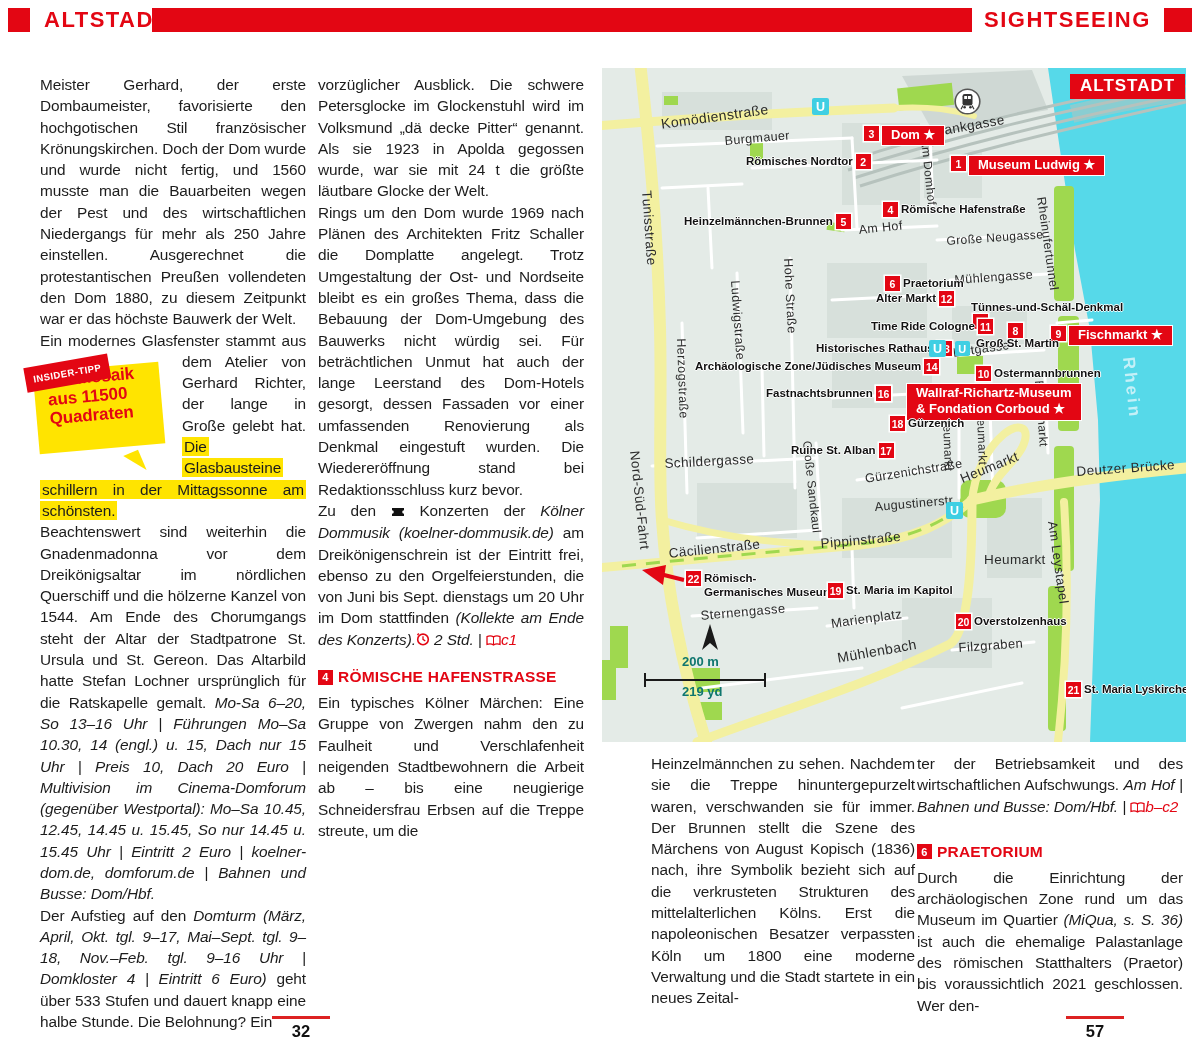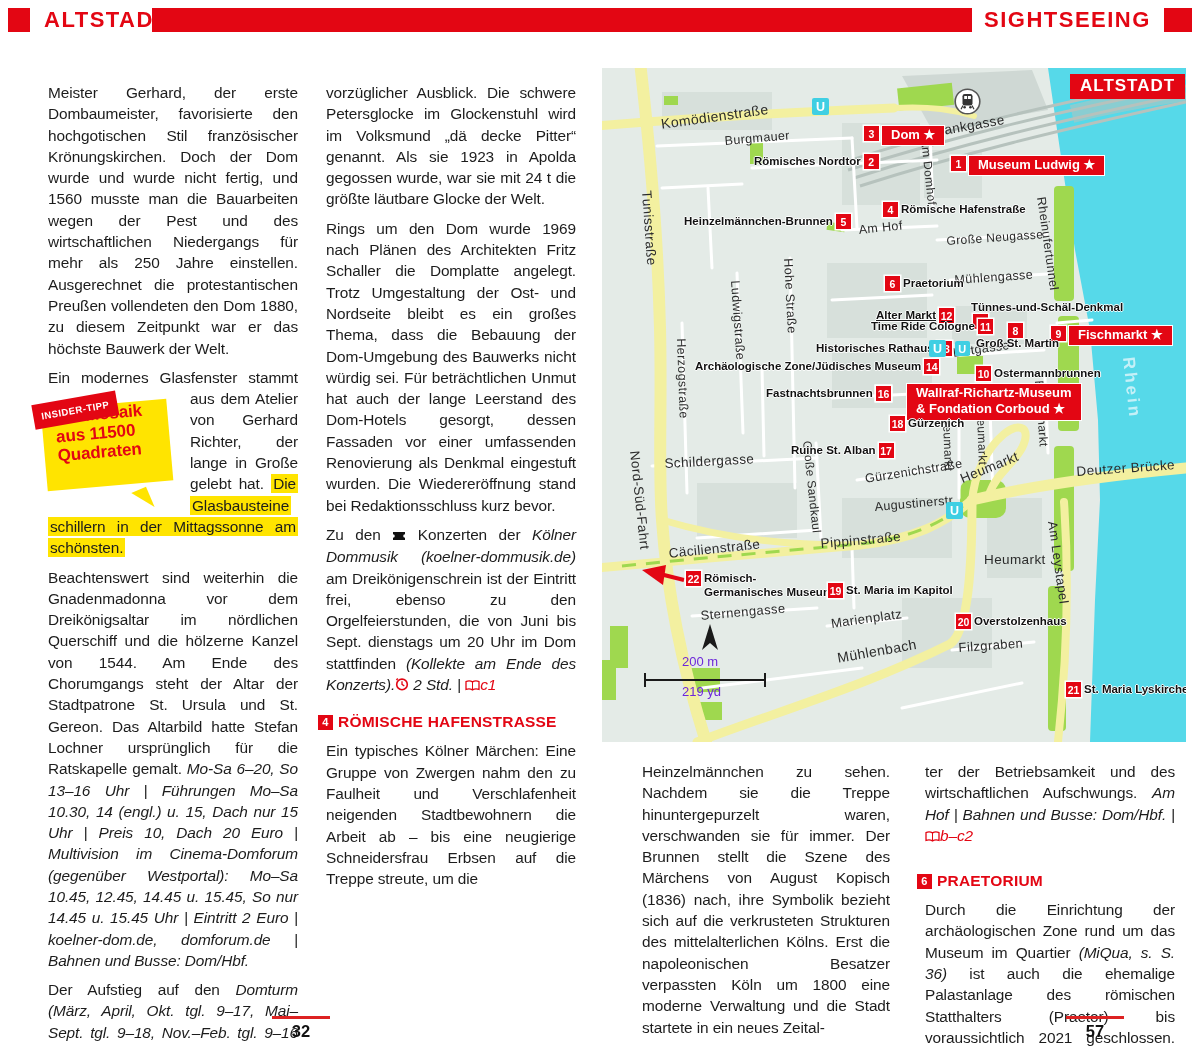--- a/index.html
+++ b/index.html
@@ -7,21 +7,21 @@
   body{width:1200px;height:1047px;position:relative;background:#fff;
        font-family:"Liberation Sans",sans-serif;color:#1c1c1c;overflow:hidden}
 
   
   .hdr-block{position:absolute;background:var(--red);height:24px;top:8px}
   .hdr-bar{position:absolute;background:var(--red);height:24px;top:8px}
   .hdr-txt{position:absolute;top:7px;color:var(--red);font-weight:bold;font-size:22px;letter-spacing:1.5px;white-space:nowrap}
 
   
   .col{position:absolute;text-align:justify;font-size:15.4px;line-height:21.3px;letter-spacing:-.1px}
-  .col p{margin:8px}
+  .col p{margin:0}
   .ital{font-style:italic}
   .red{color:var(--red)}
   .hl{background:var(--hl);padding:1px 2px;box-decoration-break:clone;-webkit-box-decoration-break:clone}
   .sec{color:var(--red);font-size:15.5px;line-height:20px;margin:16px 0 5px;font-weight:bold;text-align:left;letter-spacing:.2px}
   .hnum{display:inline-flex;width:15px;height:15px;background:var(--red);color:#fff;font-size:11px;font-style:normal;
         align-items:center;justify-content:center;vertical-align:1px;margin-right:5px;font-weight:bold;flex:none}
   .icon{display:inline-block;vertical-align:-1px}
 
   
   .tipwrap{float:left;width:150px;height:110px;margin:6px 8px 0 -16px;position:relative;shape-margin:6px}
@@ -43,21 +43,21 @@
   .pmark{background:var(--red);color:#fff;font-weight:bold;font-size:10.5px;width:15px;height:15px;display:inline-flex;
          align-items:center;justify-content:center;box-shadow:0 0 0 1.5px #fff;flex:none}
   .ptext{font-weight:bold;font-size:11.5px;color:#111;line-height:1.2;padding-top:1px;
          text-shadow:0 1px 0 rgba(255,255,255,.9),0 -1px 0 rgba(255,255,255,.9),1px 0 0 rgba(255,255,255,.9),-1px 0 0 rgba(255,255,255,.9)}
   .pbox{background:var(--red);color:#fff;font-weight:bold;font-size:13px;padding:1px 9px 2px;line-height:1.25;box-shadow:0 0 0 1px #fff}
   .pline{display:block;text-align:left}
   .uicon{position:absolute;width:17px;height:17px;background:#3fcfe3;color:#fff;font-weight:bold;display:flex;
          align-items:center;justify-content:center;font-size:12.5px;border-radius:2px}
   .uicon.small{position:static;width:15px;height:15px;flex:none;font-size:11px}
   .map-title{position:absolute;background:var(--red);color:#fff;font-weight:bold;font-size:17px;letter-spacing:1px;padding:2px 10px 3px}
-  .scale-txt{position:absolute;font-weight:normal;font-size:13px;color:#6d28d9}
+  .scale-txt{position:absolute;font-weight:bold;font-size:13px;color:#0f766e}
   #station-icon{position:absolute}
 
   
   .pg-line{position:absolute;height:3px;background:#d22;}
   .pg-num{position:absolute;font-weight:bold;font-size:16.5px;color:#111;width:40px;text-align:center}
 </style>
 </head>
 <body>
 
 <div class="hdr-block" style="left:8px;width:22px"></div>
@@ -258,37 +258,37 @@
       <div class="slabel" style="left: 356px; top: 572px; font-size: 13px; transform: rotate(-4deg);">Filzgraben</div>
       <div class="slabel water-label" style="left: 536px; top: 288px; font-size: 17px; transform: rotate(84deg);">Rhein</div>
       <div class="poi" style="left: 262px; top: 58px;">
         <span class="pmark">3</span>
         <span class="pbox">Dom ★</span>
       </div>
       <div class="poi" style="left: 349px; top: 88px;">
         <span class="pmark">1</span>
         <span class="pbox">Museum Ludwig ★</span>
       </div>
-      <div class="poi" style="left: 152px; top: 86px;">
+      <div class="poi" style="left: 144px; top: 86px;">
         <span class="ptext">Römisches Nordtor</span>
         <span class="pmark">2</span>
       </div>
       <div class="poi" style="left: 281px; top: 134px;">
         <span class="pmark">4</span>
         <span class="ptext">Römische Hafenstraße</span>
       </div>
       <div class="poi" style="left: 82px; top: 146px;">
         <span class="ptext">Heinzelmännchen-Brunnen</span>
         <span class="pmark">5</span>
       </div>
       <div class="poi" style="left: 283px; top: 208px;">
         <span class="pmark">6</span>
         <span class="ptext">Praetorium</span>
       </div>
-      <div class="poi" style="left: 274px; top: 240px; text-decoration: underline;">
+      <div class="poi" style="left: 274px; top: 223px;">
         <span class="ptext">Alter Markt</span>
         <span class="pmark">12</span>
       </div>
       <div class="poi" style="left: 369px; top: 232px;">
         <span class="ptext">Tünnes-und-Schäl-Denkmal</span>
       </div>
       <div class="poi" style="left: 371px; top: 246px;">
         <span class="pmark">7</span>
       </div>
       <div class="poi" style="left: 269px; top: 251px;">
@@ -357,21 +357,21 @@
       <div class="poi" style="left: 464px; top: 614px;">
         <span class="pmark">21</span>
         <span class="ptext">St. Maria Lyskirchen</span>
       </div>
       <span class="uicon" style="left: 210px; top: 30px;">U</span>
       <span class="uicon" style="left: 327px; top: 272px;">U</span>
       <span class="uicon" style="left: 344px; top: 434px;">U</span>
     </div>
 </div>
 
-<div class="col" style="left:634px;top:753px;width:264px">
+<div class="col" style="left:651px;top:753px;width:264px">
   <p><span>Heinzelmännchen zu sehen. Nachdem sie die Treppe hinuntergepurzelt waren, verschwanden sie für immer. Der Brunnen stellt die Szene des Märchens von August Kopisch (1836) nach, ihre Symbolik bezieht sich auf die verkrusteten Strukturen des mittelalterlichen Kölns. Erst die napoleonischen Besatzer verpassten Köln um 1800 eine moderne Verwaltung und die Stadt startete in ein neues Zeital-</span></p>
 </div>
 
 <div class="col" style="left:917px;top:753px;width:266px">
   <p><span>ter der Betriebsamkeit und des wirtschaftlichen Aufschwungs. </span><span class="ital">Am Hof | Bahnen und Busse: Dom/Hbf. | </span><span class="icon"><svg width="15" height="11" viewBox="0 0 15 11">
           <path d="M1,1.6 C3,.6 5.5,.6 7.5,1.9 C9.5,.6 12,.6 14,1.6 V9.4 C12,8.6 9.5,8.6 7.5,9.9 C5.5,8.6 3,8.6 1,9.4 Z" fill="none" stroke="#e30613" stroke-width="1.3"></path>
           <line x1="7.5" y1="1.9" x2="7.5" y2="9.9" stroke="#e30613" stroke-width="1"></line>
         </svg></span><span class="red ital">b–c2</span></p>
 
   <h3 class="sec" style="margin-top:24px"><span class="hnum">6</span><span>PRAETORIUM</span></h3>

